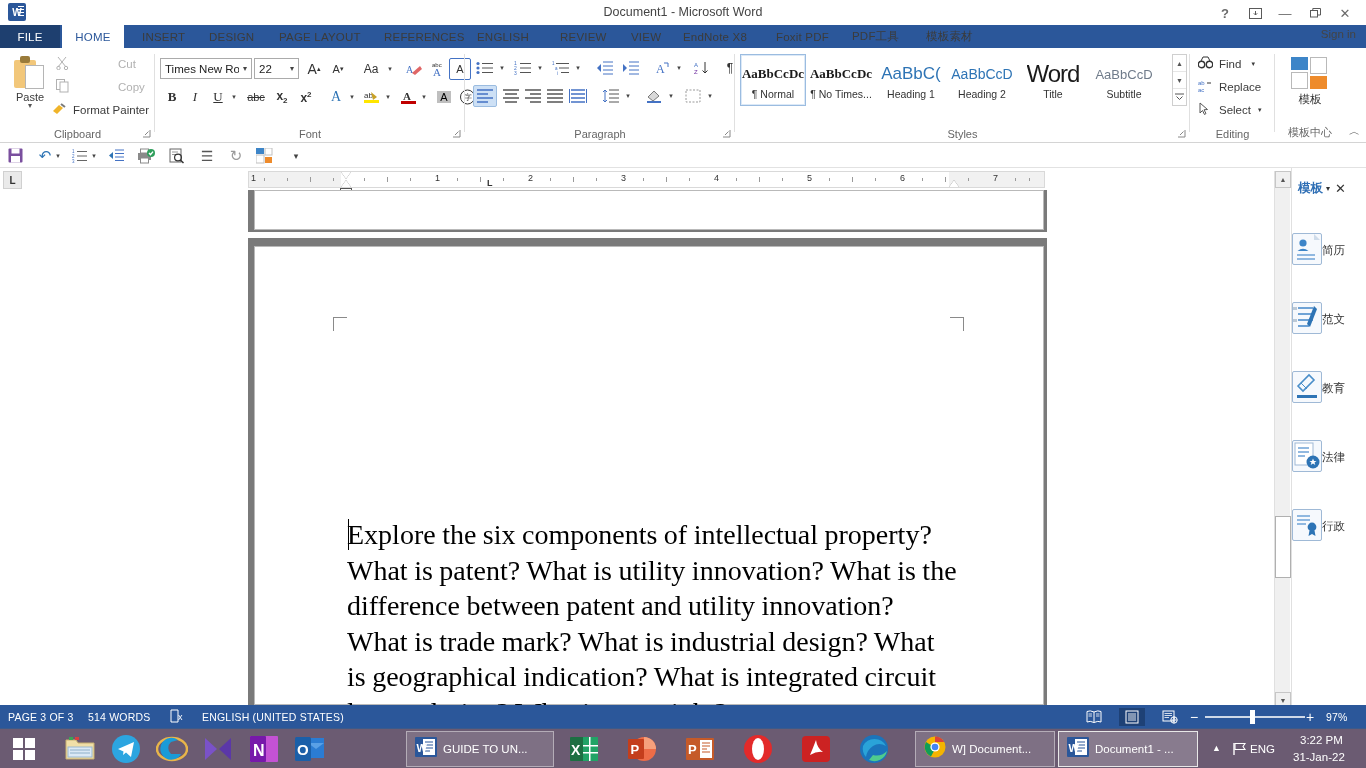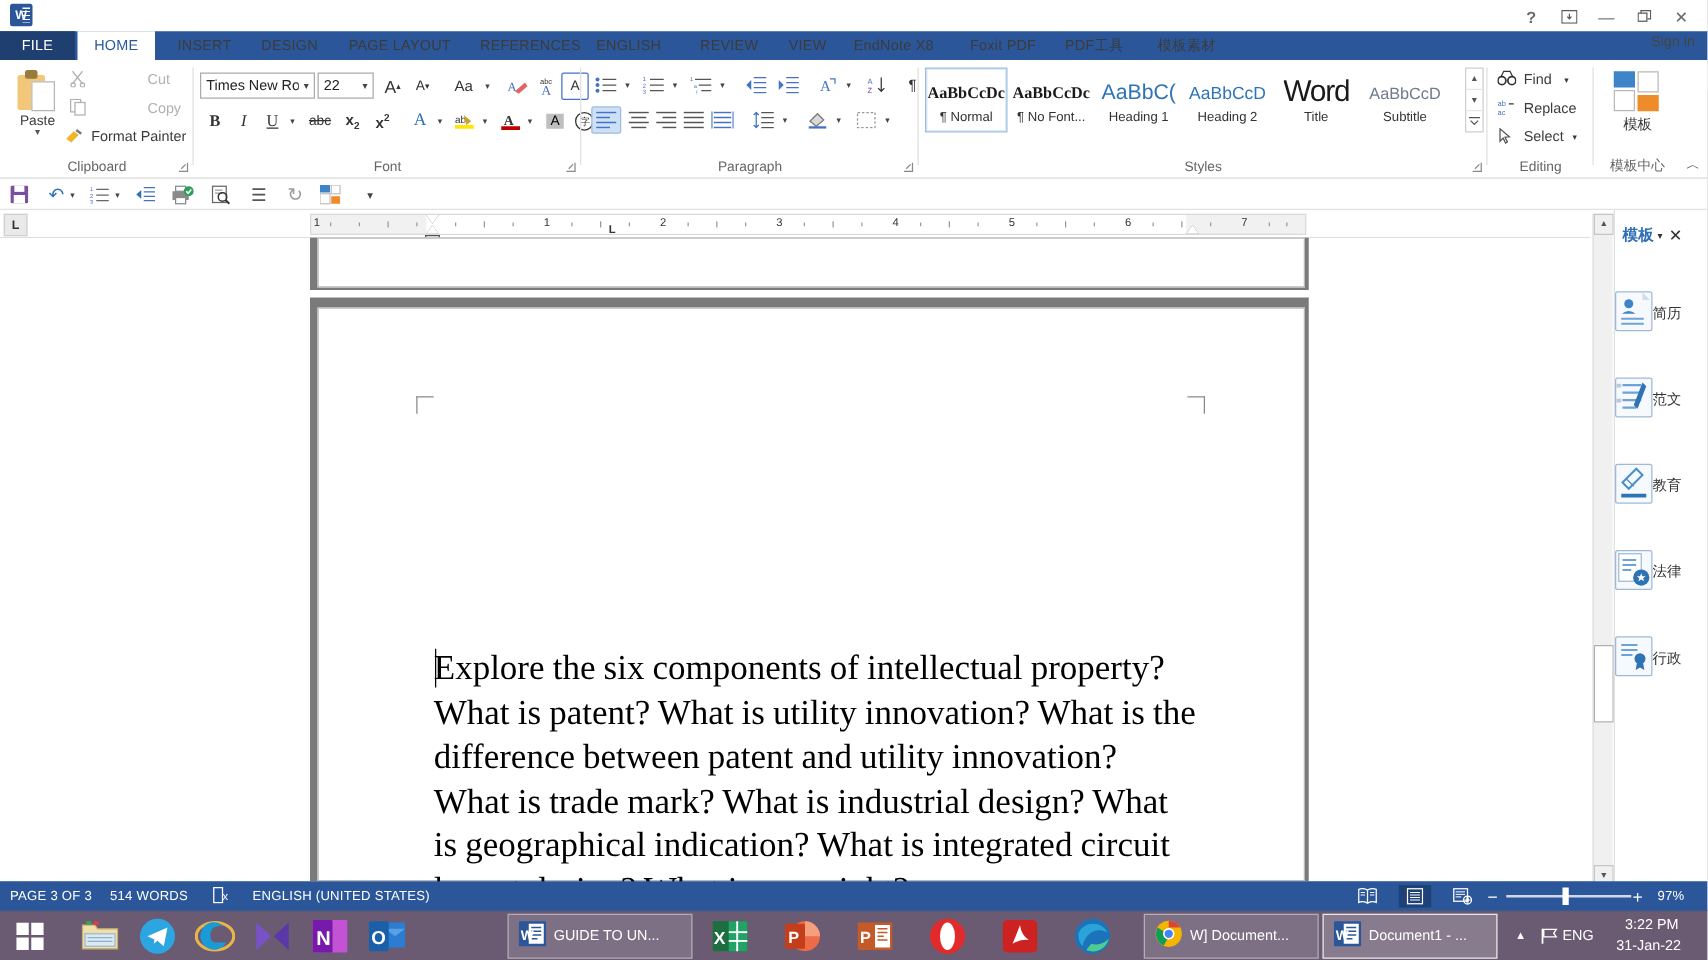--- a/index.html
+++ b/index.html
@@ -282,20 +282,21 @@
   .tb-win-label { font-size: 11.5px; color: #fff; white-space: nowrap; }
   .tray-txt { position: absolute; color: #fff; font-size: 11.5px; }
 </style>
 </head>
 <body>
 
 <div class="app">
 
   <div class="titlebar">
     <div class="word-logo">W<span class="lines"></span></div>
+    <div class="title-text">Document1 - Microsoft Word</div>
     <div class="win-btns">
       <div class="win-btn" style="font-weight:bold">?</div>
       <div class="win-btn">
         <svg width="13" height="11" viewBox="0 0 13 11">
             <rect x="0.5" y="0.5" width="12" height="10" fill="none" stroke="#5a5a5a"></rect>
             <path d="M6.5 3 L6.5 7 M4.8 5.3 L6.5 7 L8.2 5.3" stroke="#5a5a5a" fill="none"></path>
           </svg>
       </div>
       <div class="win-btn">—</div>
       <div class="win-btn">
@@ -584,21 +585,21 @@
       <div class="grp-sep" style="left:269px"></div>
     </div>
 
     <div class="grp" style="left:735px;width:455px;">
       <div class="style-item active" style="left:5px">
         <div class="style-prev" style="font-weight:bold">AaBbCcDc</div>
         <div class="style-name">¶ Normal</div>
       </div>
       <div class="style-item" style="left:73px">
         <div class="style-prev" style="font-weight:bold">AaBbCcDc</div>
-        <div class="style-name">¶ No Font...</div>
+        <div class="style-name">¶ No Times...</div>
       </div>
       <div class="style-item" style="left:143px">
         <div class="style-prev" style="color:#2e74b5;font-size:17px;font-family:'Liberation Sans',sans-serif">AaBbC(</div>
         <div class="style-name">Heading 1</div>
       </div>
       <div class="style-item" style="left:214px">
         <div class="style-prev" style="color:#2e74b5;font-size:14px;font-family:'Liberation Sans',sans-serif">AaBbCcD</div>
         <div class="style-name">Heading 2</div>
       </div>
       <div class="style-item" style="left:285px">

